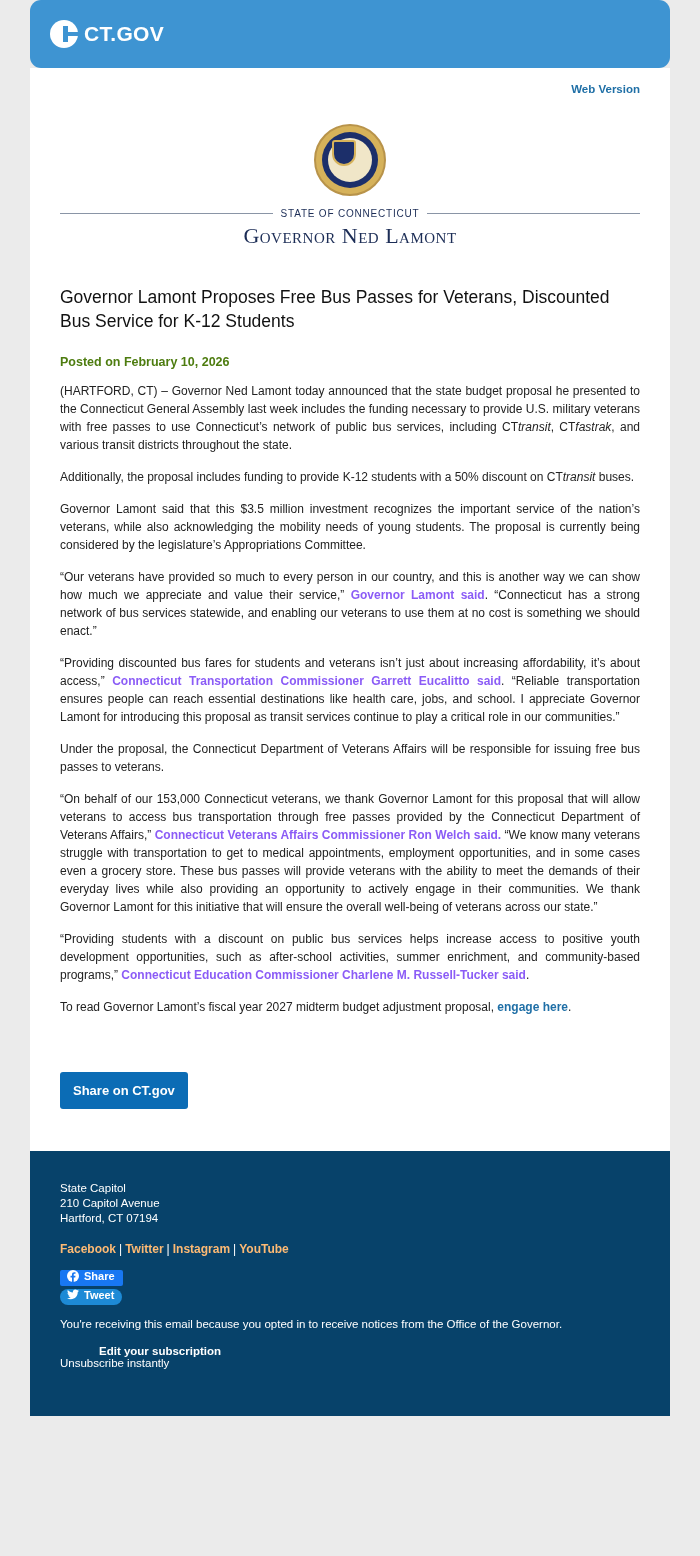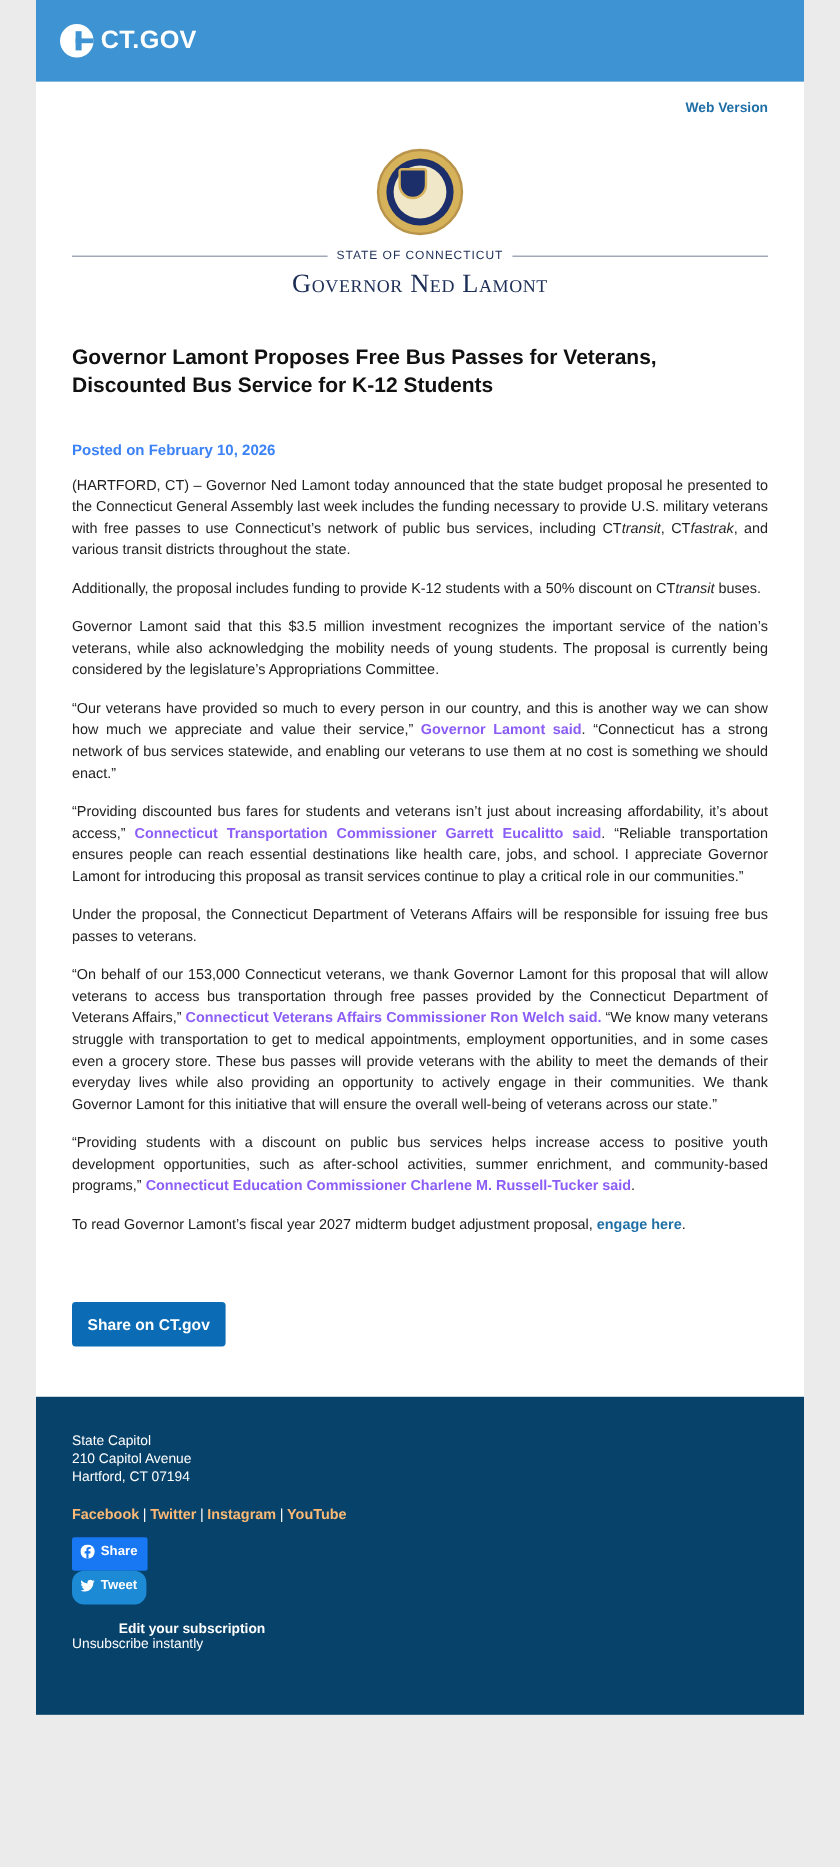--- a/index.html
+++ b/index.html
@@ -1,49 +1,49 @@
 <!DOCTYPE html>
 <html><head>
 <meta charset="utf-8">
 <style>
   * { box-sizing: border-box; margin: 0; padding: 0; }
   html, body { width: 700px; height: 1556px; background: #ebebeb; font-family: "DejaVu Sans", sans-serif; }
   .wrap { position: absolute; left: 30px; top: 0; width: 640px; }
-  .banner { height: 68px; background: #3e94d2; position: relative; }
+  .banner { height: 68px; background: #3e94d2; position: relative; border-radius: 11px; }
   .logo { position: absolute; left: 20px; top: 20px; display: flex; align-items: center; }
   .logo-mark { width: 28px; height: 28px; border-radius: 50%; background: #fff; position: relative; }
   .logo-mark::before { content: ""; position: absolute; left: 13px; top: 6px; width: 5px; height: 16px; background: #3e94d2; }
   .logo-mark::after { content: ""; position: absolute; left: 13px; top: 12px; width: 15px; height: 4px; background: #3e94d2; }
   .logo-text { color: #fff; font-family: "Liberation Sans", sans-serif; font-weight: bold; font-size: 21px; margin-left: 6px; letter-spacing: 0.3px; }
   .content { background: #fff; padding: 0 30px; }
   .webver-row { height: 40px; text-align: right; padding-top: 10px; }
   .webver { color: #1f6fa6; font-size: 11.5px; font-weight: bold; text-decoration: none; font-family: "Liberation Sans", sans-serif; }
   .masthead { height: 150px; position: relative; }
   .seal { position: absolute; left: 254px; top: 16px; width: 72px; height: 72px; border-radius: 50%; background: #d6b25a; border: 2px solid #b8934a; }
   .seal-inner { position: absolute; left: 6px; top: 6px; width: 56px; height: 56px; border-radius: 50%; background: #1c2f6a; }
   .seal-ring { position: absolute; left: 12px; top: 12px; width: 44px; height: 44px; border-radius: 50%; background: #f0e6c8; }
   .seal-shield { position: absolute; left: 16px; top: 14px; width: 24px; height: 26px; background: #1c2f6a; border-radius: 3px 3px 12px 12px; border: 2px solid #d6b25a; }
   .state-row { position: absolute; top: 100px; left: 0; width: 580px; display: flex; align-items: center; }
   .rule { flex: 1; height: 1px; background: #8a95a6; }
   .state-text { font-family: "Liberation Sans", sans-serif; font-size: 10px; color: #1c2d56; letter-spacing: 0.8px; padding: 0 8px; }
   .gov-name { position: absolute; top: 115px; left: 0; width: 580px; text-align: center; font-family: "Liberation Serif", serif; font-size: 22px; color: #1c2d56; letter-spacing: 0.5px; font-variant: small-caps; }
-  .title { font-family: "Liberation Sans", sans-serif; font-size: 17.5px; color: #111; line-height: 24px; margin-top: 0; padding-top: 0; font-weight: 700; }
-  .posted { color: #3b82f6; font-family: "Liberation Sans", sans-serif; font-size: 12.5px; font-weight: bold; margin-top: 35px; margin-bottom: 13px; }
+  .title { font-family: "Liberation Sans", sans-serif; font-size: 17.5px; color: #111; line-height: 24px; margin-top: 0; padding-top: 0; font-weight: 400; }
+  .posted { color: #4d7c0f; font-family: "Liberation Sans", sans-serif; font-size: 12.5px; font-weight: bold; margin-top: 22px; margin-bottom: 13px; }
   p.body { font-size: 12px; line-height: 18px; color: #222; text-align: justify; margin-bottom: 14px; font-family: "Liberation Sans", sans-serif; }
   p.body b { color: #8b5cf6; }
   a.inline { color: #1f6fa6; font-weight: bold; text-decoration: none; }
   .btn-area { padding: 42px 0 42px; }
   .read-btn { display: inline-block; background: #0b6cb5; color: #fff; font-family: "Liberation Sans", sans-serif; font-weight: bold; font-size: 13px; padding: 11px 13px; border-radius: 3px; text-decoration: none; }
   .footer { background: #07426a; padding: 30px 30px 38px; color: #fff; font-family: "Liberation Sans", sans-serif; height: 265px; }
   .addr { font-size: 11.5px; line-height: 15px; }
   .social { margin-top: 16px; font-size: 12px; font-weight: bold; }
   .social a { color: #fdba74; text-decoration: none; }
   .sep { font-weight: normal; margin: 0 3px; }
   .share-btns { margin-top: 12px; }
-  .sbtn { display: inline-flex; align-items: center; height: 28px; color: #fff; font-size: 11px; font-weight: bold; padding: 0 8px 4px 7px; border-radius: 2px; }
+  .sbtn { display: inline-flex; align-items: center; height: 16px; color: #fff; font-size: 11px; font-weight: bold; padding: 0 8px 4px 7px; border-radius: 2px; }
   .sbtn.fb { background: #1877f2; }
   .sbtn.tw { background: #1d8ad6; border-radius: 10px; }
   .sbtn svg { margin-right: 5px; }
   .notice { margin-top: 13px; font-size: 11.5px; }
   .edit { margin-top: 15px; font-size: 11.5px; font-weight: bold; display: block; color: #fff; text-decoration: none; margin-left: 39px; }
   .unsub { font-size: 11.5px; color: #fff; text-decoration: none; display: block; }
 </style>
 </head>
 <body>
 
@@ -117,16 +117,17 @@
             </svg>
         <span>Share</span>
           </span></div>
       <div><span class="sbtn tw">
         <svg width="12" height="11" viewBox="0 0 24 20">
               <path d="M24 2.4c-.9.4-1.8.7-2.8.8 1-.6 1.8-1.6 2.2-2.7-1 .6-2 1-3.1 1.2C19.3.7 18 0 16.6 0c-2.7 0-4.9 2.2-4.9 4.9 0 .4 0 .8.1 1.1C7.7 5.8 4.1 3.9 1.7.9c-.4.7-.7 1.6-.7 2.5 0 1.7.9 3.2 2.2 4.1-.8 0-1.6-.2-2.2-.6v.1c0 2.4 1.7 4.4 3.9 4.8-.4.1-.8.2-1.3.2-.3 0-.6 0-.9-.1.6 2 2.4 3.4 4.6 3.4-1.7 1.3-3.8 2.1-6.1 2.1-.4 0-.8 0-1.2-.1 2.2 1.4 4.8 2.2 7.5 2.2 9.1 0 14-7.5 14-14v-.6c1-.7 1.8-1.6 2.5-2.5z" fill="#fff"></path>
             </svg>
         <span>Tweet</span>
           </span></div>
     </div>
+    <div class="notice">You're receiving this email because you opted in to receive notices from the Office of the Governor.</div>
     <a class="edit" href="#">Edit your subscription</a>
     <a class="unsub" href="#">Unsubscribe instantly</a>
   </div>
 </div>
 
 </body></html>

